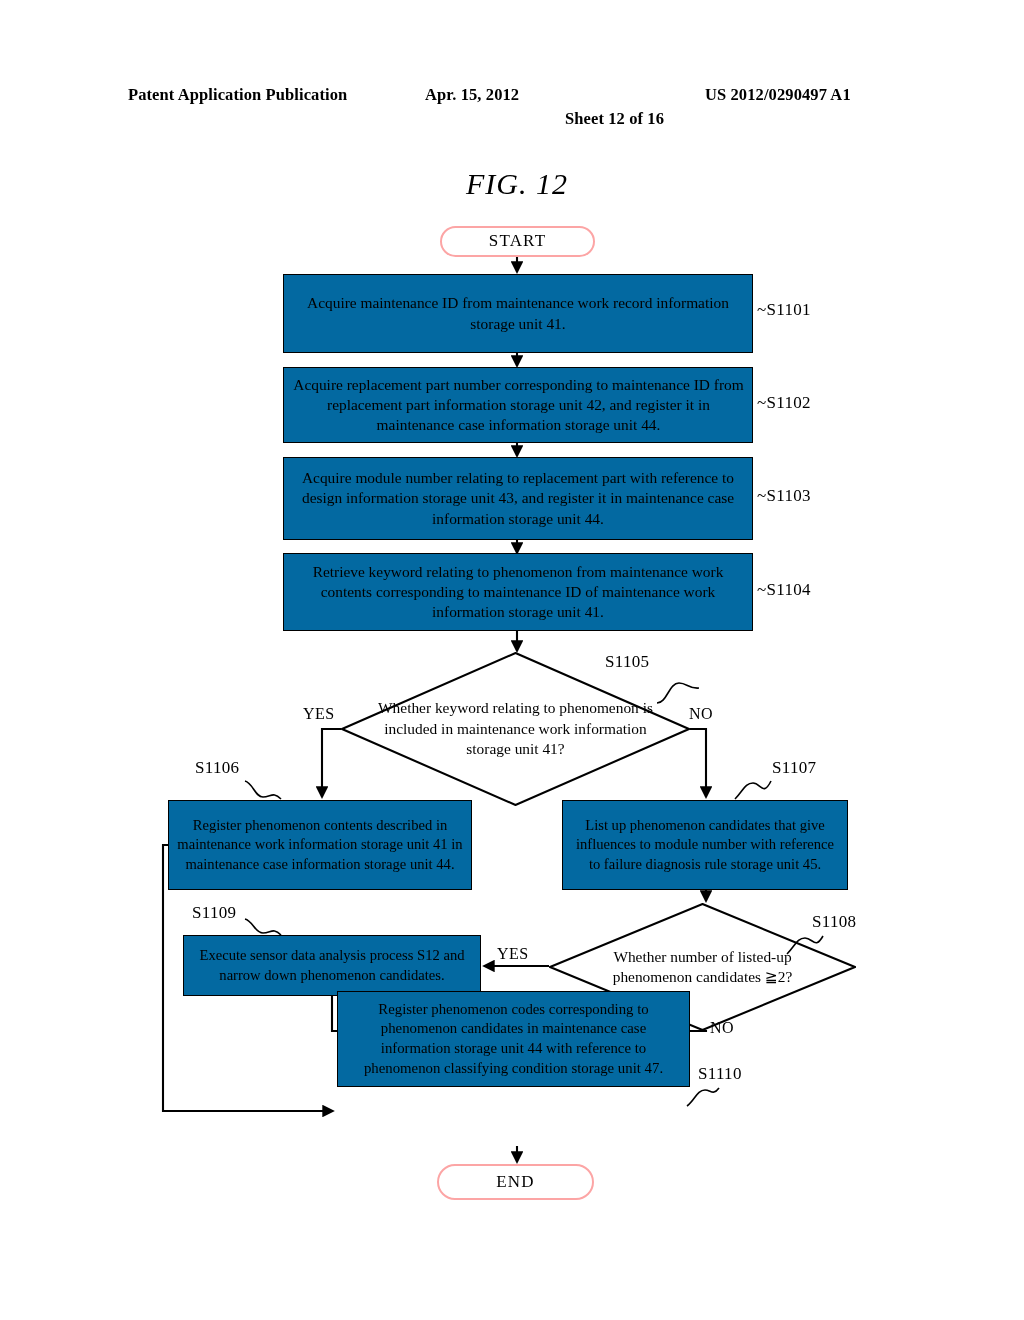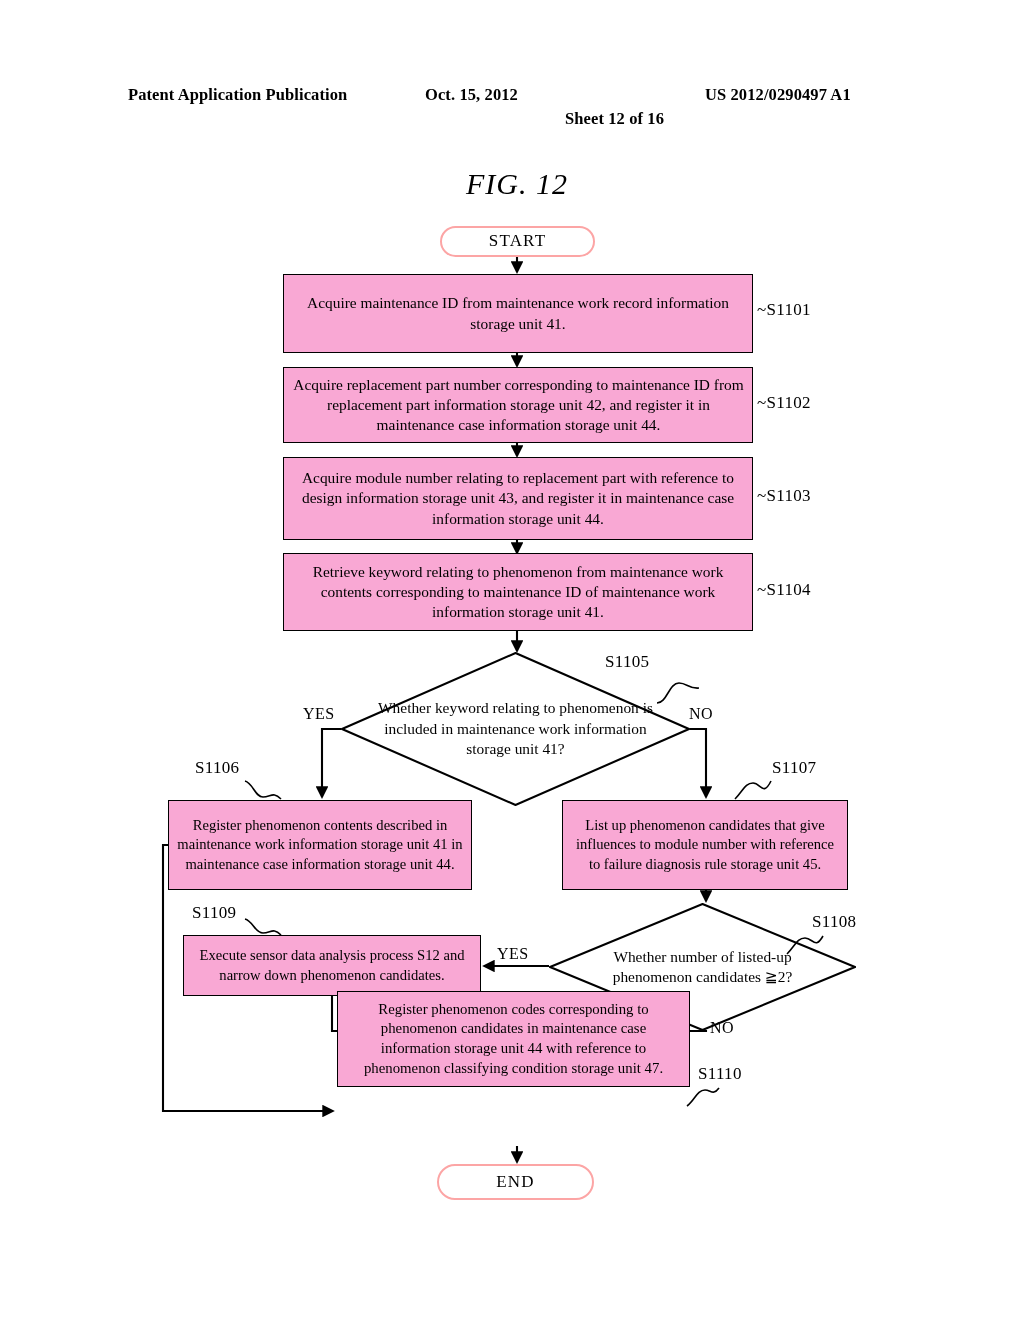--- a/index.html
+++ b/index.html
@@ -70,21 +70,21 @@
 
   .terminator {
     border: 2px solid #fca5a5;
     border-radius: 22px;
     font-size: 17px;
     letter-spacing: 1.2px;
   }
 
   .process {
     border: 1.6px solid #000;
-    background: #f9a8d4;
+    background: #0369a1;
     padding: 4px 8px;
   }
 
   .diamond-wrap {
     position: absolute;
   }
   .diamond-wrap svg {
     position: absolute;
     left: 0;
     top: 0;
@@ -119,21 +119,21 @@
     font-size: 16px;
     letter-spacing: 0.5px;
     white-space: nowrap;
   }
 </style>
 </head>
 <body>
 
 <div class="pub-header">
   <span class="h-left">Patent Application Publication</span>
-  <span class="h-date">Oct. 15, 2012</span>
+  <span class="h-date">Apr. 15, 2012</span>
   <span class="h-sheet">Sheet 12 of 16</span>
   <span class="h-number">US 2012/0290497 A1</span>
 </div>
 
 <div class="fig-title">FIG.  12</div>
 
 <svg id="wires" viewBox="0 0 1024 1320" xmlns="http://www.w3.org/2000/svg">
   <defs>
     <marker id="arrow" viewBox="0 0 10 10" refX="8.5" refY="5" markerWidth="6" markerHeight="6" orient="auto-start-reverse">
       <path d="M 0 0 L 10 5 L 0 10 z" fill="#000"></path>

